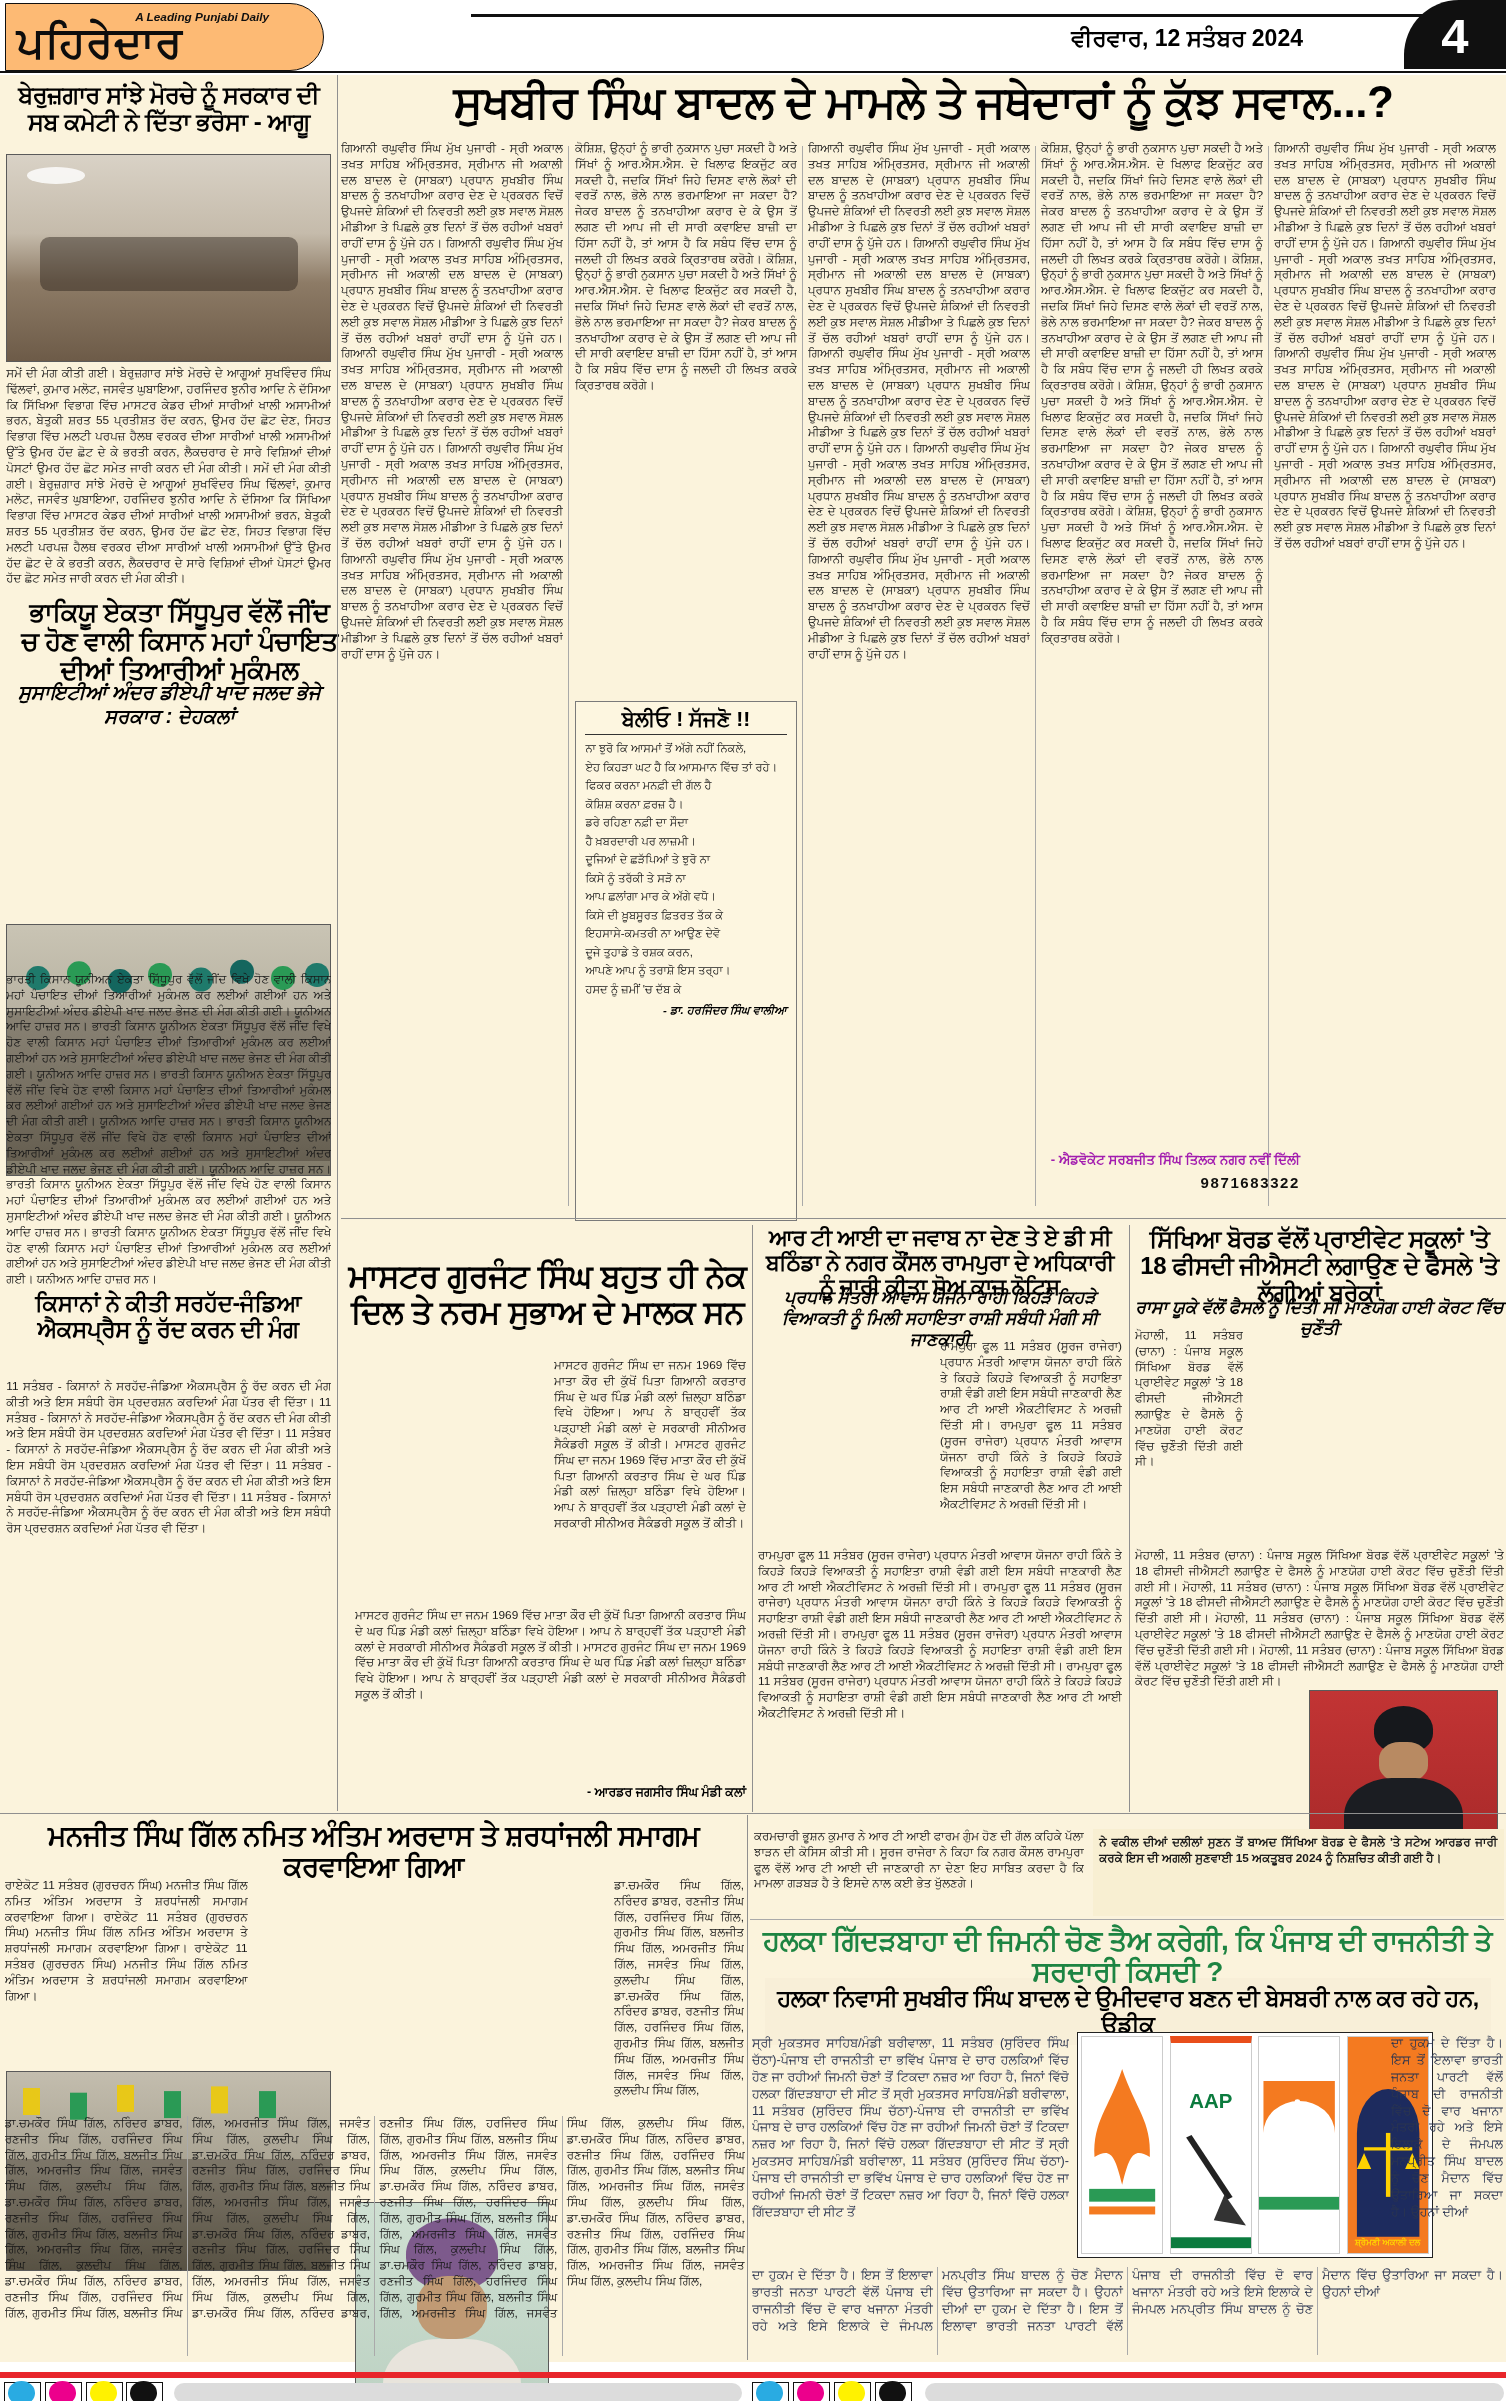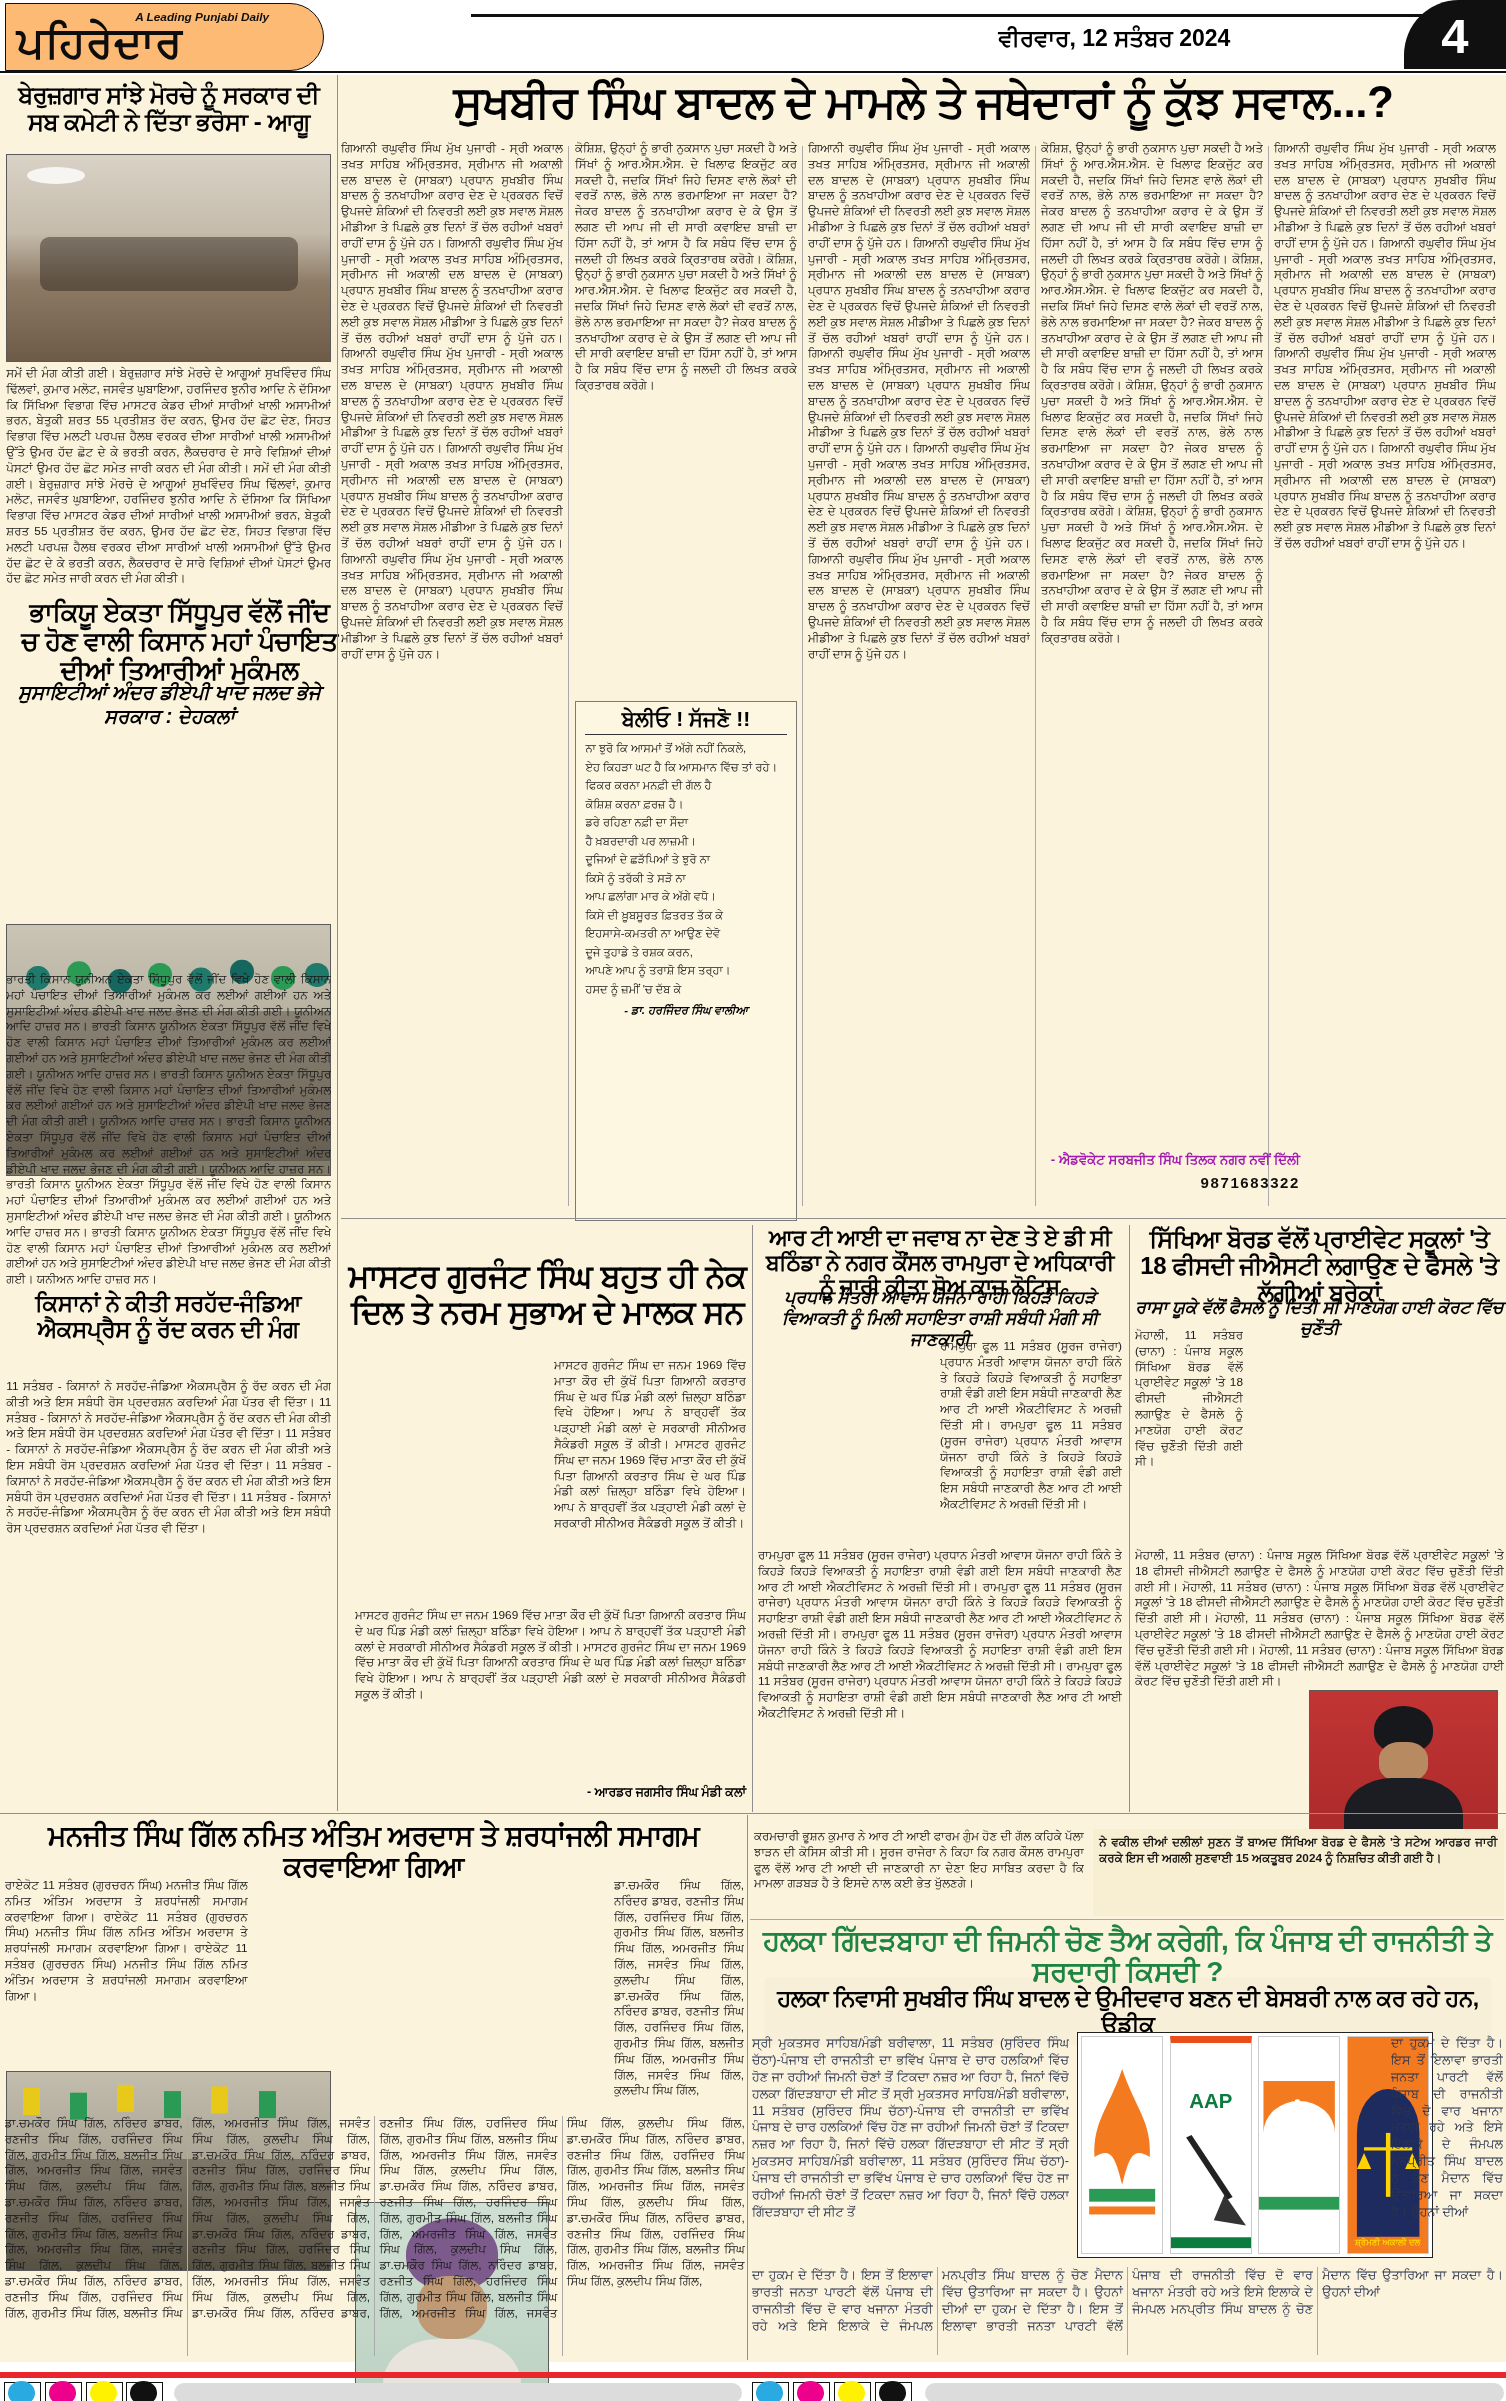--- a/index.html
+++ b/index.html
@@ -18,31 +18,31 @@
   
   .mast-box{position:absolute;left:4.7px;top:3.1px;width:317px;height:66px;background:#fdba74;
             border:1.6px solid #101010;border-radius:0 63px 63px 0;}
   .mast-tagline{position:absolute;left:118px;top:6.3px;width:157px;font-size:11.8px;font-weight:bold;
             font-style:italic;color:#101010;text-align:center;}
   .mast-title{position:absolute;left:11px;top:17.3px;width:259px;font-size:43px;font-weight:bold;
             color:#0d0d0d;letter-spacing:0.8px;line-height:1;}
   .top-rule{position:absolute;left:471px;top:14px;width:1035px;height:3.1px;background:#101010;}
   .header-rule{position:absolute;left:0;top:71px;width:1506px;height:2.4px;background:#101010;}
   .date-txt{position:absolute;left:926px;top:25px;width:377px;font-size:23px;font-weight:bold;
-            color:#000;text-align:center;}
+            color:#000;text-align:right;}
   .page-box{position:absolute;left:1404px;top:0;width:102px;height:69px;background:#101010;
             border-radius:55px 0 0 0;color:#fff;font-size:49px;font-weight:bold;
             text-align:center;line-height:72px;}
   
   .poem-box{position:absolute;left:575px;top:701px;width:222px;height:520px;background:#fdf6e0;
             border:1.2px solid #7a7a7a;box-sizing:border-box;padding:4.7px 9.4px;}
   .poem-title{font-size:21px;font-weight:bold;text-align:center;border-bottom:1.6px solid #333;
             padding-bottom:3.1px;margin-bottom:4.7px;}
   .poem-line{font-size:11.4px;line-height:1.62;color:#1b1b1b;}
-  .poem-author{font-size:11.4px;font-weight:bold;font-style:italic;text-align:center;margin-top:6.3px;}
+  .poem-author{font-size:11.4px;font-weight:bold;font-style:italic;text-align:right;margin-top:6.3px;}
   
   .logo-strip{position:absolute;left:1077px;top:2032px;width:356px;height:226px;background:#fff;
             border:1.6px solid #222;box-sizing:border-box;display:flex;}
   .logo-cell{flex:1;margin:3.1px;position:relative;overflow:hidden;border:0.8px solid #ccc;}
   
   .red-rule{position:absolute;left:0;top:2372px;width:1506px;height:5.5px;background:#e8262b;}
   .cmyk-box{position:absolute;top:2382px;width:35px;height:22px;border:1.6px solid #111;background:#fff;}
   .cmyk-dot{position:absolute;left:3.1px;top:-1.6px;width:27px;height:23.6px;border-radius:50%;}
   .grey-bar{position:absolute;top:2383px;height:19.6px;background:#dcdcdc;border-radius:10.2px;}
 </style>

